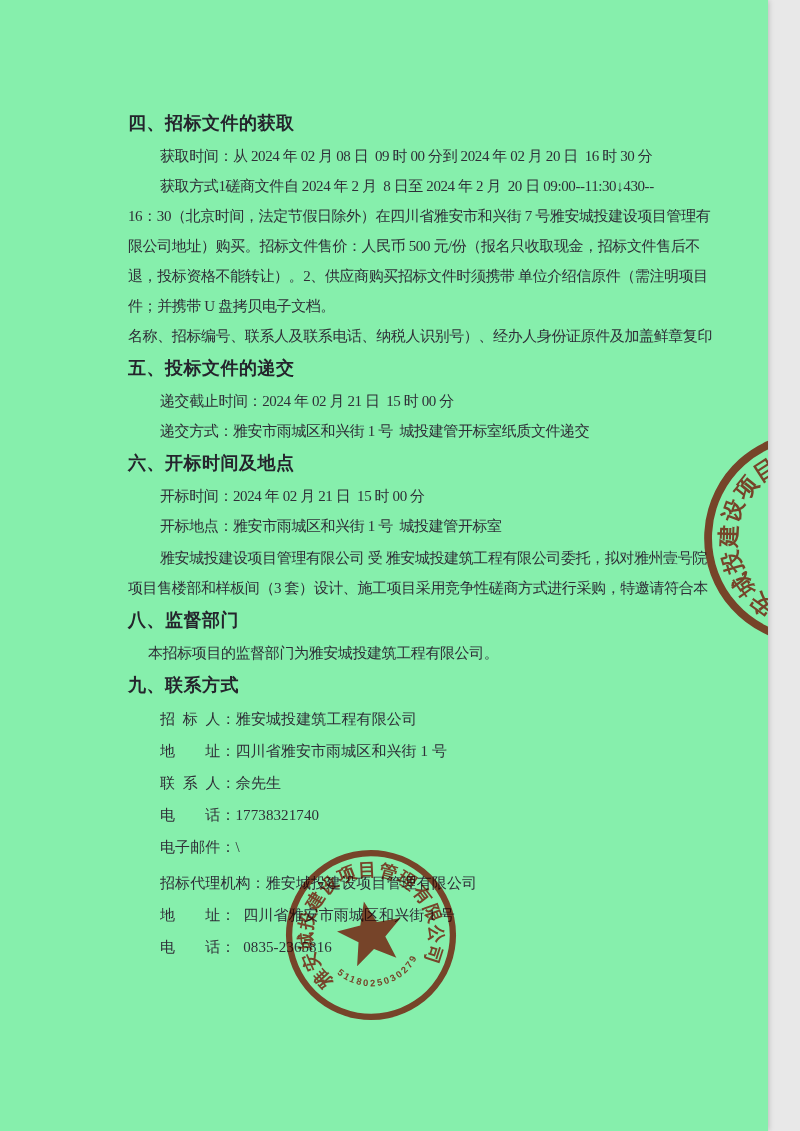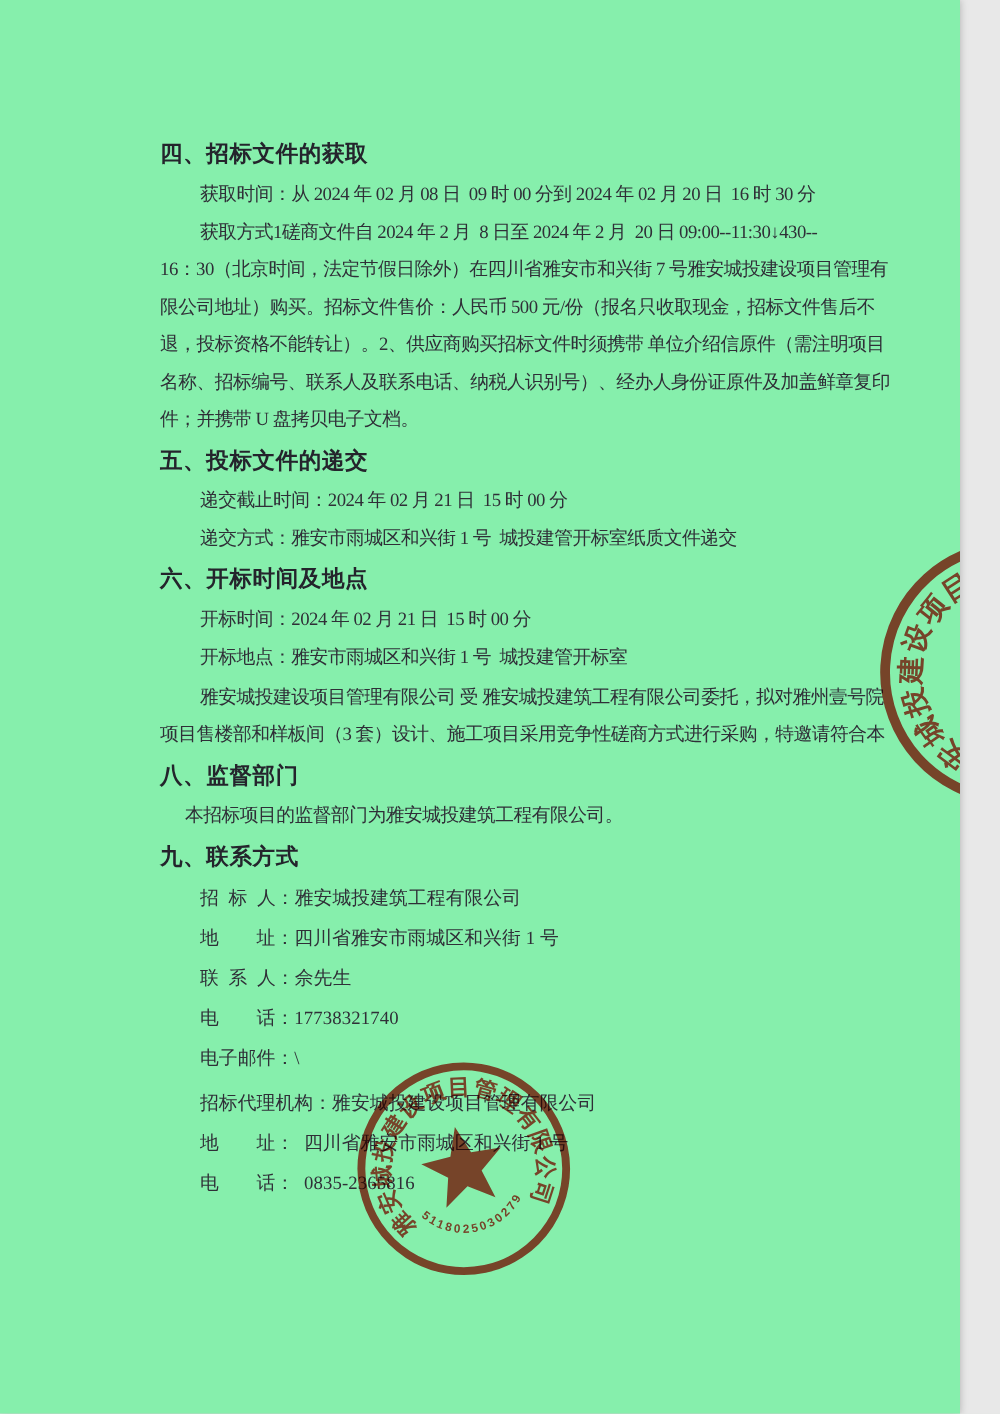--- a/index.html
+++ b/index.html
@@ -56,22 +56,22 @@
   <div class="content">
 
     <div class="sec">
       <div class="sec-heading">四、招标文件的获取</div>
       <div class="sec-body">
           <div class="line ind2">获取时间：从 2024 年 02 月 08 日  09 时 00 分到 2024 年 02 月 20 日  16 时 30 分</div>
           <div class="line ind2">获取方式1磋商文件自 2024 年 2 月  8 日至 2024 年 2 月  20 日 09:00--11:30↓430--</div>
           <div class="line">16：30（北京时间，法定节假日除外）在四川省雅安市和兴街 7 号雅安城投建设项目管理有</div>
           <div class="line">限公司地址）购买。招标文件售价：人民币 500 元/份（报名只收取现金，招标文件售后不</div>
           <div class="line">退，投标资格不能转让）。2、供应商购买招标文件时须携带 单位介绍信原件（需注明项目</div>
+          <div class="line">件；并携带 U 盘拷贝电子文档。</div>
           <div class="line">名称、招标编号、联系人及联系电话、纳税人识别号）、经办人身份证原件及加盖鲜章复印</div>
-          <div class="line">件；并携带 U 盘拷贝电子文档。</div>
         </div>
     </div>
 
     <div class="sec">
       <div class="sec-heading">五、投标文件的递交</div>
       <div class="sec-body">
           <div class="line ind2">递交截止时间：2024 年 02 月 21 日  15 时 00 分</div>
           <div class="line ind2">递交方式：雅安市雨城区和兴街 1 号  城投建管开标室纸质文件递交</div>
         </div>
     </div>

